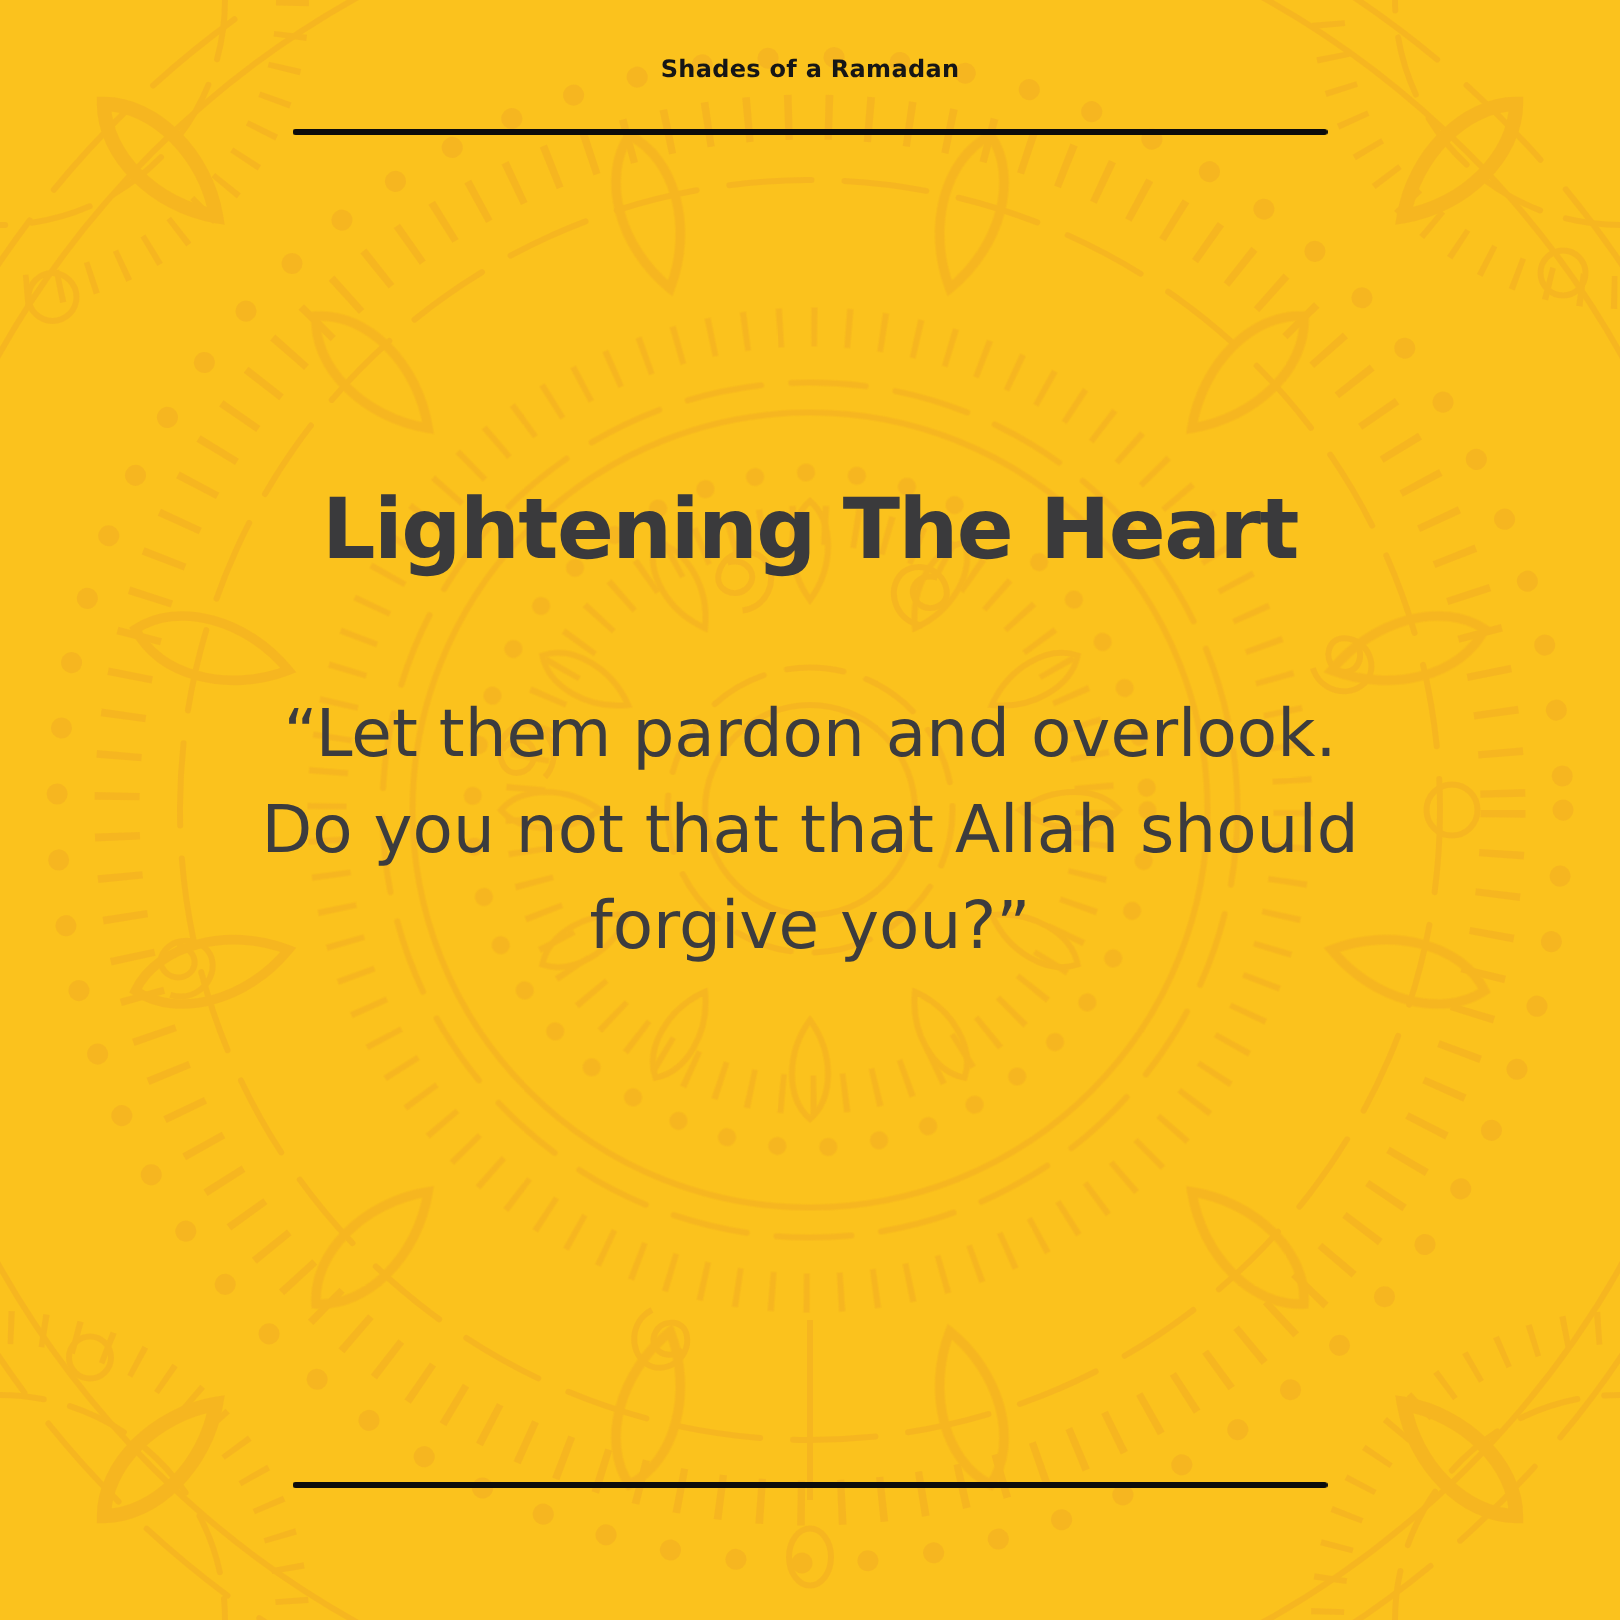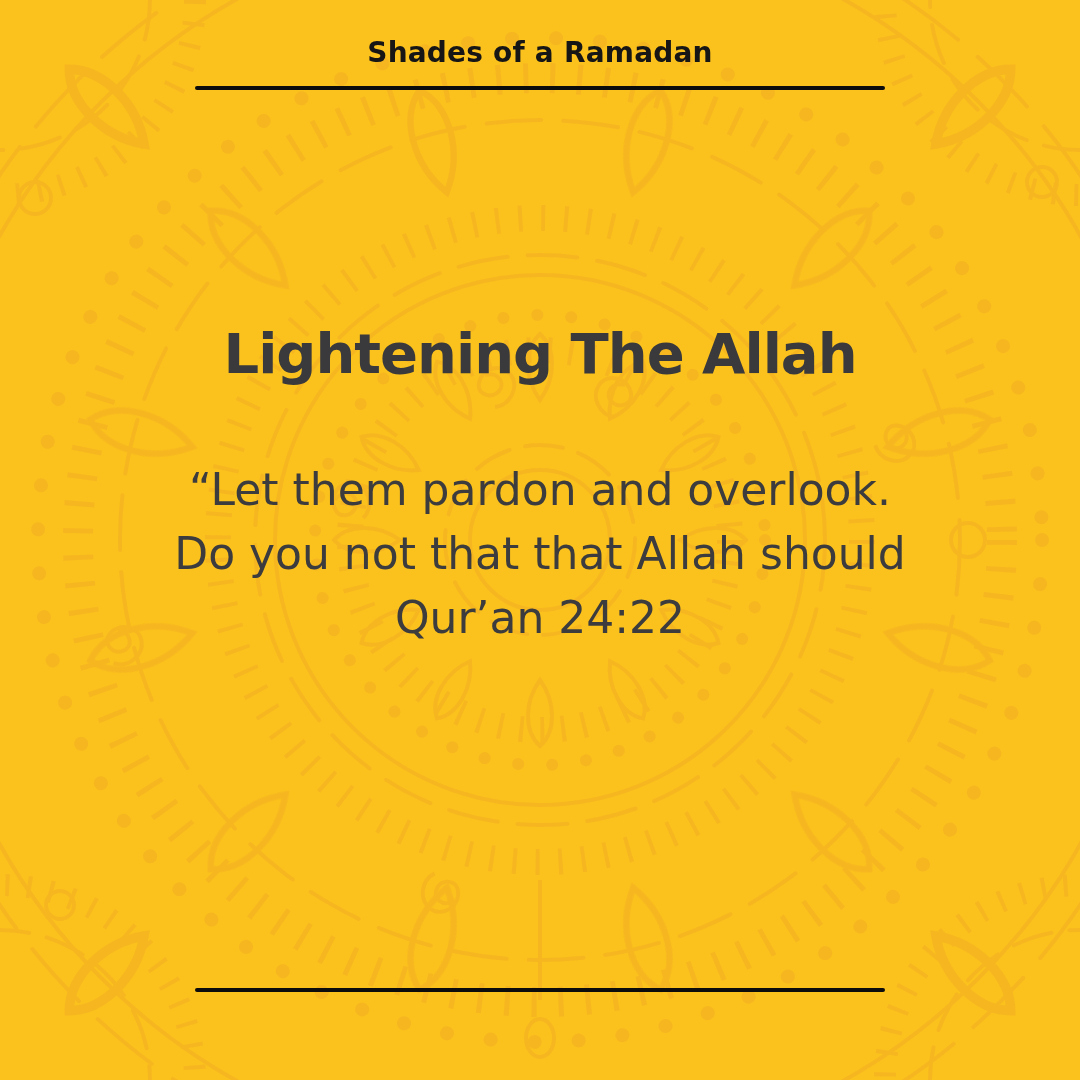--- a/index.html
+++ b/index.html
@@ -10,21 +10,21 @@
     background: #FBC21D;
     font-family: "DejaVu Sans", sans-serif;
   }
   .pattern {
     position: absolute; inset: 0;
     width: 1080px; height: 1080px;
   }
   .layer { position: absolute; left: 0; width: 100%; text-align: center; }
   .brand {
     top: 36px;
-    font-size: 28px;
+    font-size: 16px;
     font-weight: bold;
     letter-spacing: 0.2px;
     color: #161616;
   }
   .divider {
     position: absolute;
     left: 195px; width: 690px; height: 4px;
     background: #0C0C0C;
     border-radius: 2px;
   }
@@ -134,21 +134,21 @@
     <circle cx="60" cy="905" r="14"></circle>
     <path d="M540 880 L540 1000"></path>
     <ellipse cx="540" cy="1038" rx="14" ry="19"></ellipse>
   </g>
 </svg>
 
 <div class="layer brand">Shades of a Ramadan</div>
 
 <div class="divider divider-top"></div>
 
-<h1 class="layer title" style="margin:0">Lightening The Allah</h1>
+<h1 class="layer title" style="margin:0">Lightening The Heart</h1>
 
 <div class="layer quote">
   <div>“Let them pardon and overlook.</div>
   <div>Do you not that that Allah should</div>
-  <div>Qur’an 24:22</div>
+  <div>forgive you?”</div>
 </div>
 
 <div class="divider divider-bottom"></div>
 
 </body></html>

